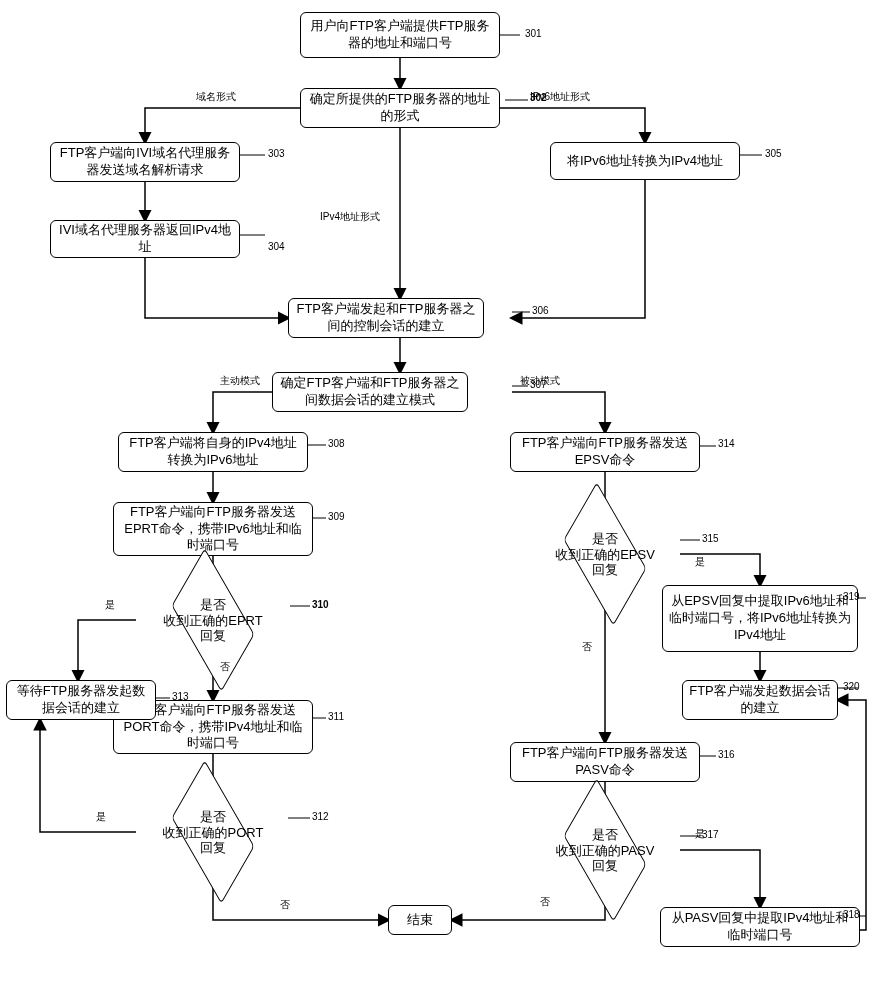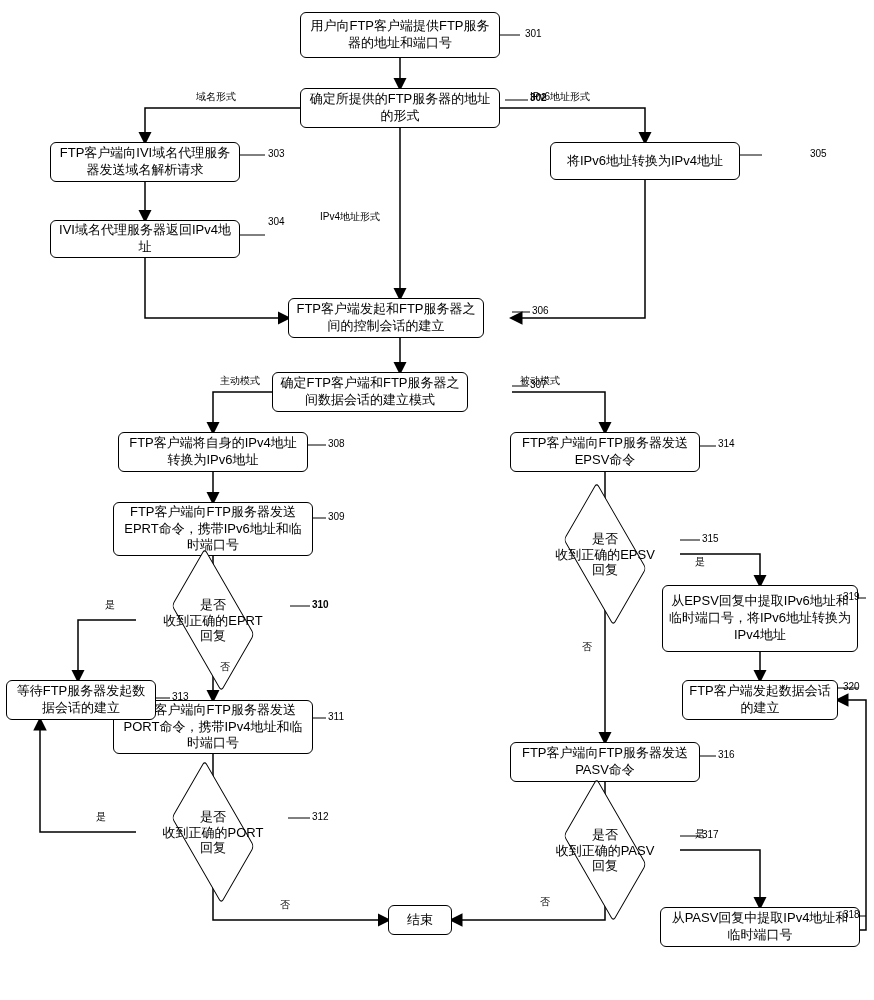--- a/index.html
+++ b/index.html
@@ -153,24 +153,24 @@
 <div class="box" style="left:300px; top:12px; width:200px; height:46px;">用户向FTP客户端提供FTP服务器的地址和端口号</div>
 <div class="label" style="left:525px; top:28px;">301</div>
 
 <div class="box" style="left:300px; top:88px; width:200px; height:40px;">确定所提供的FTP服务器的地址的形式</div>
 <div class="label" style="left:530px; top:92px;font-weight:bold;">302</div>
 
 <div class="box" style="left:50px; top:142px; width:190px; height:40px;">FTP客户端向IVI域名代理服务器发送域名解析请求</div>
 <div class="label" style="left:268px; top:148px;">303</div>
 
 <div class="box" style="left:50px; top:220px; width:190px; height:38px;">IVI域名代理服务器返回IPv4地址</div>
-<div class="label" style="left:268px; top:216px;">304</div>
+<div class="label" style="left:268px; top:241px;">304</div>
 
 <div class="box" style="left:550px; top:142px; width:190px; height:38px;">将IPv6地址转换为IPv4地址</div>
-<div class="label" style="left:765px; top:148px;margin-left:45px;">305</div>
+<div class="label" style="left:765px; top:148px;">305</div>
 
 <div class="box" style="left:288px; top:298px; width:196px; height:40px;">FTP客户端发起和FTP服务器之间的控制会话的建立</div>
 <div class="label" style="left:532px; top:305px;">306</div>
 
 <div class="box" style="left:272px; top:372px; width:196px; height:40px;text-align:center;">确定FTP客户端和FTP服务器之间数据会话的建立模式</div>
 <div class="label" style="left:530px; top:379px;">307</div>
 
 <div class="box" style="left:118px; top:432px; width:190px; height:40px;">FTP客户端将自身的IPv4地址转换为IPv6地址</div>
 <div class="label" style="left:328px; top:438px;">308</div>
 

